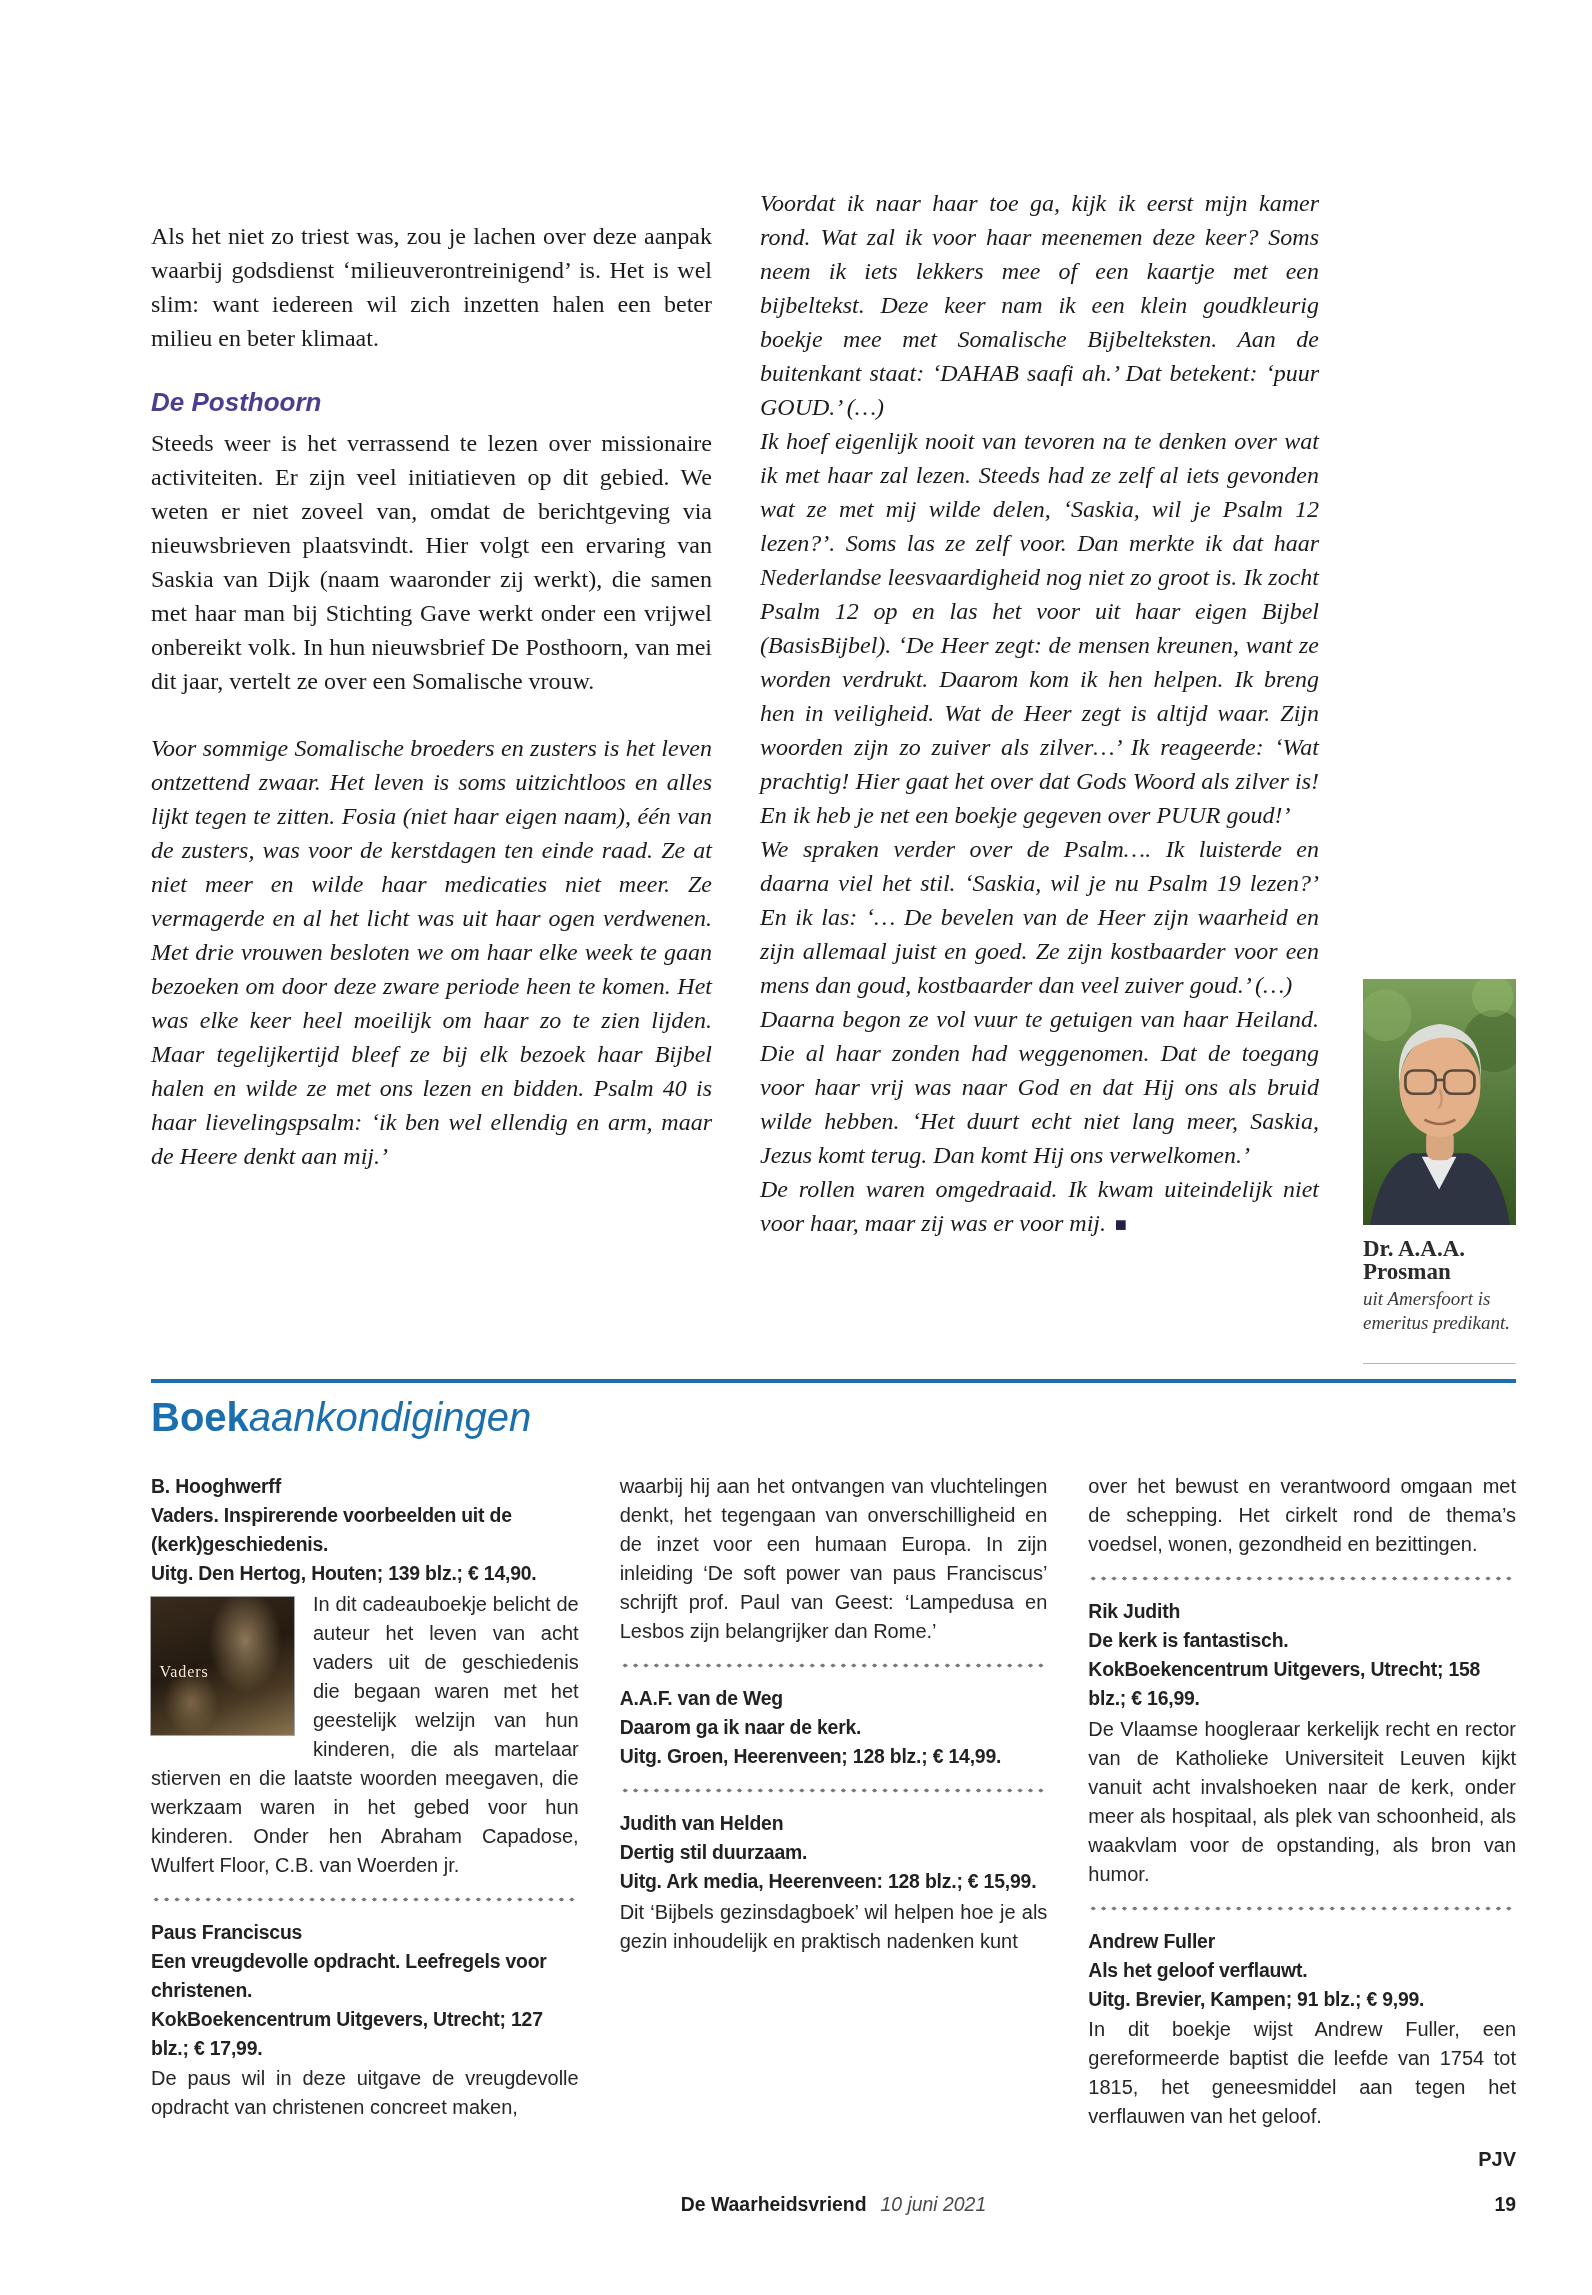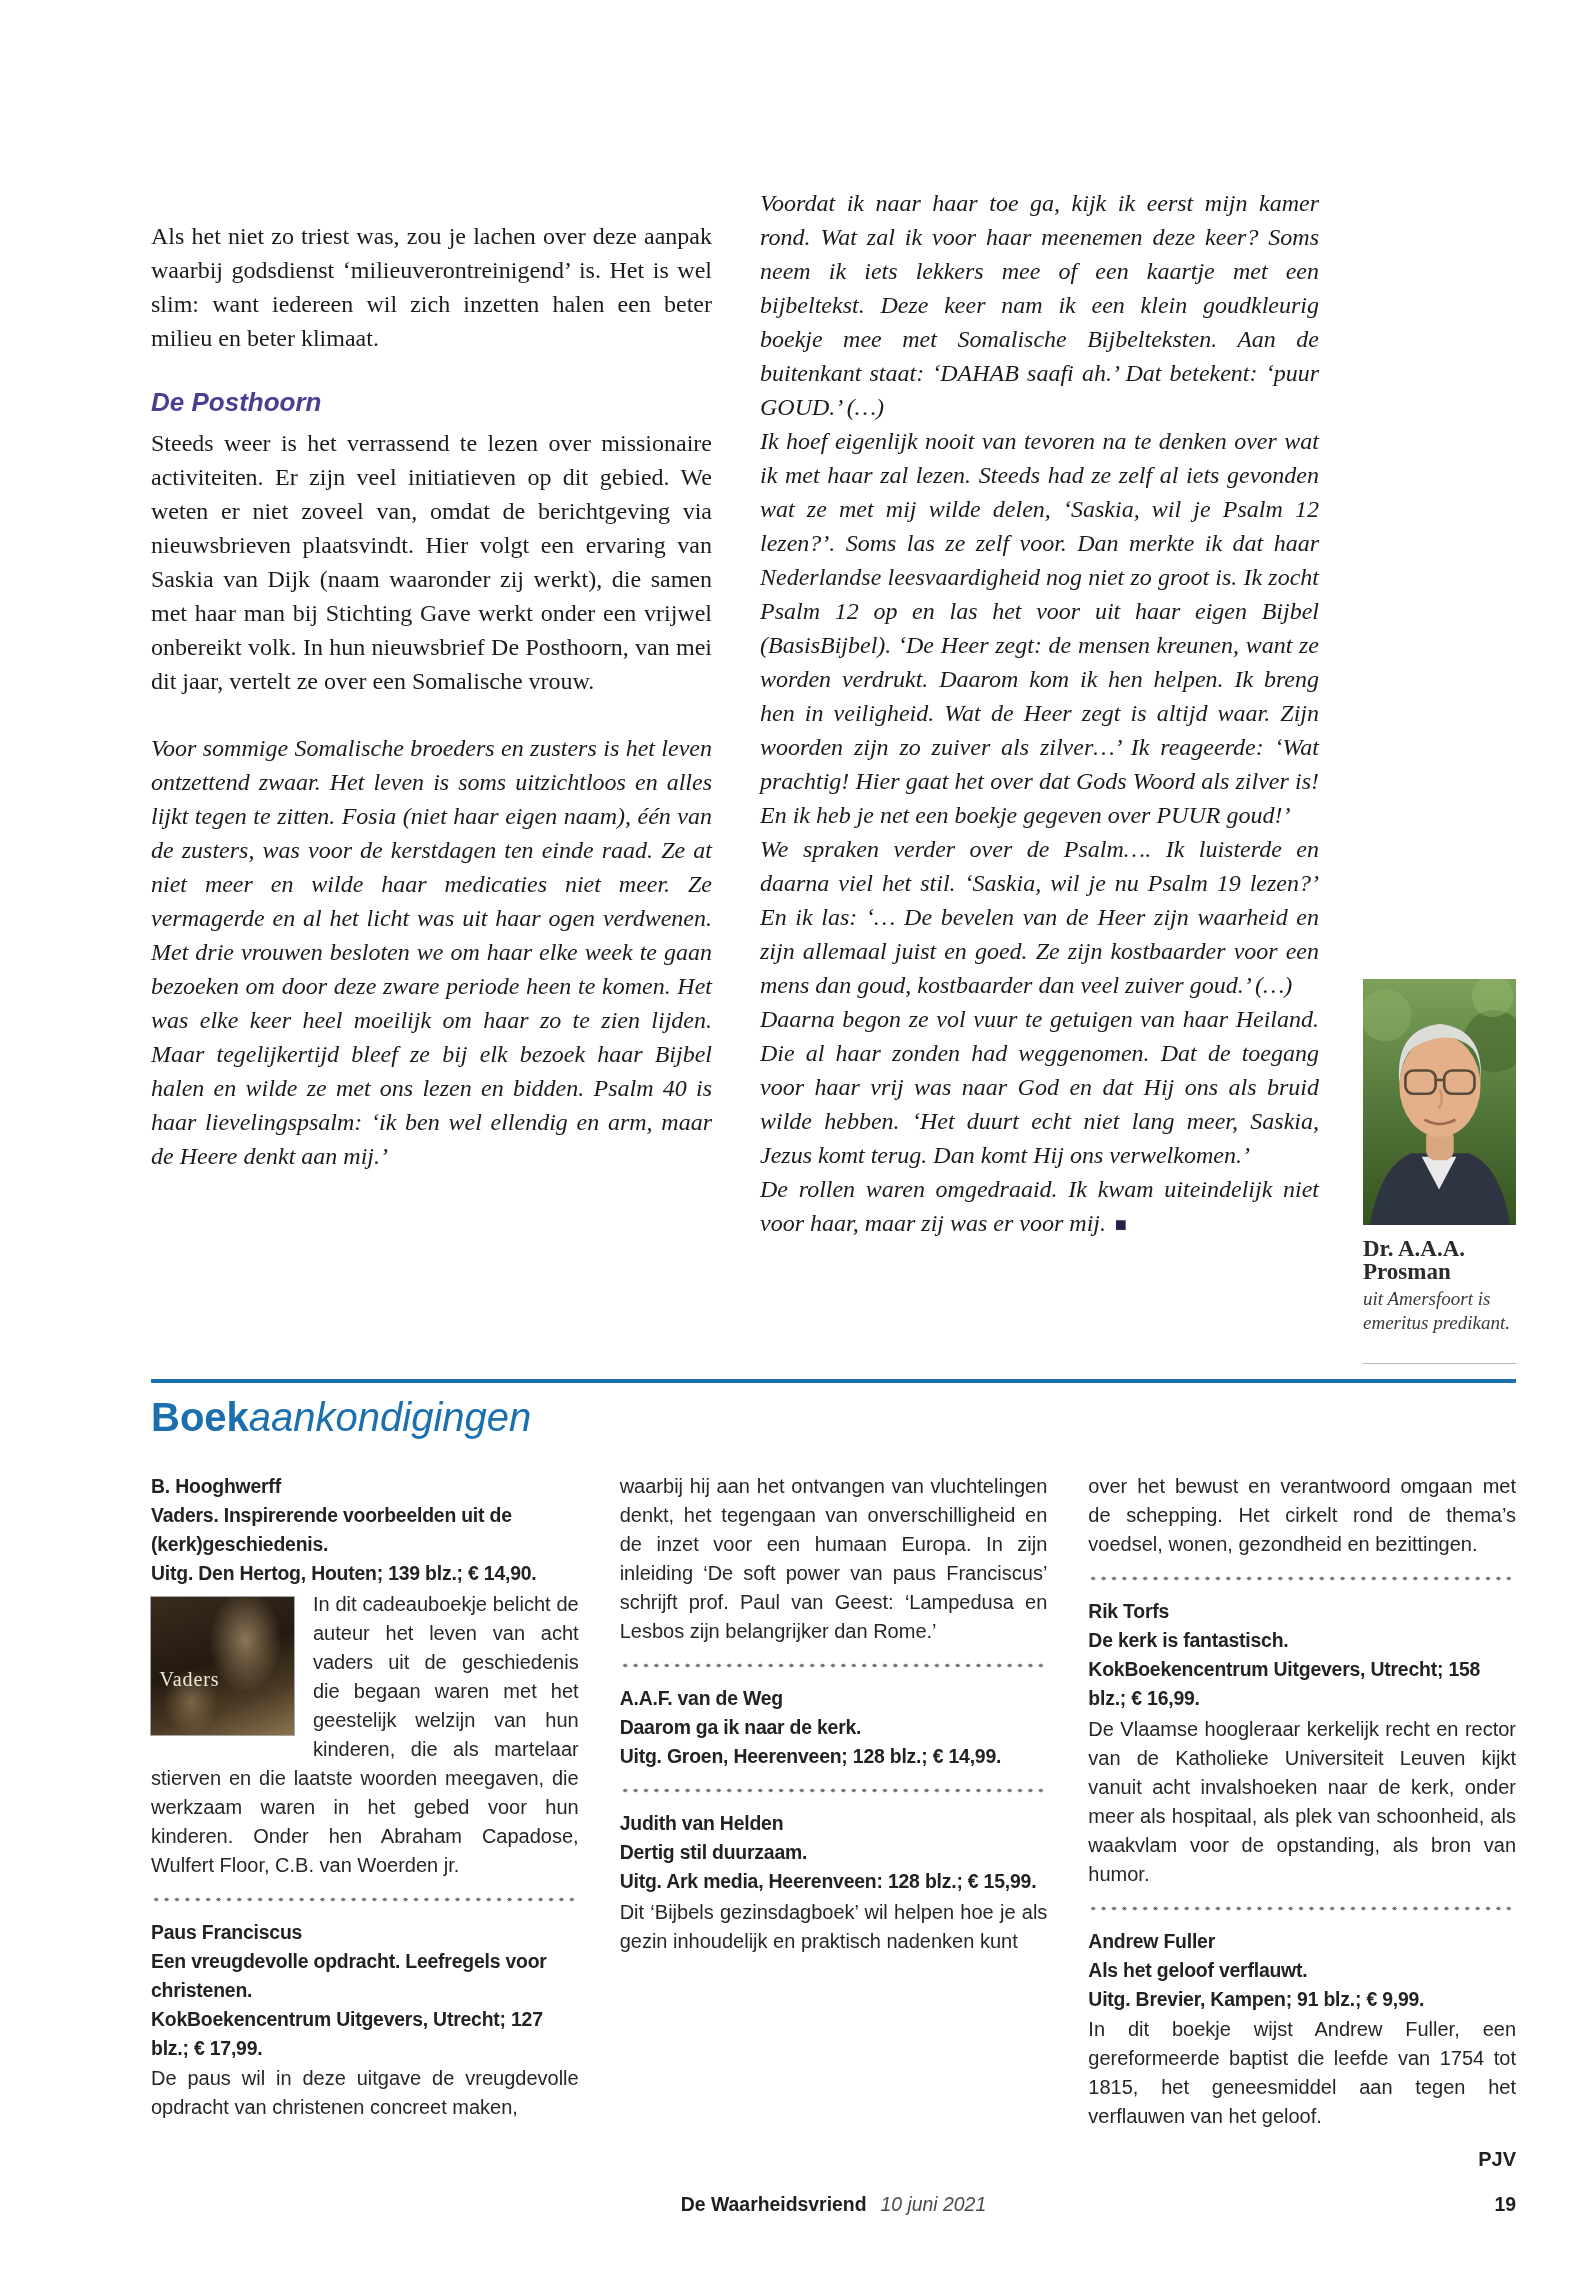--- a/index.html
+++ b/index.html
@@ -91,23 +91,23 @@
     background:linear-gradient(160deg, #3a2c1e 0%, #241a10 45%, #4a3a24 72%, #8a7450 100%);
     box-shadow:0 0 0 0.9px #9a9a9a; overflow:hidden;
   }
   .cover-art {
     position:absolute; inset:0;
     background:
       radial-gradient(ellipse 52px 73px at 66% 32%, rgba(225,195,145,0.55), transparent 70%),
       radial-gradient(ellipse 39px 47px at 28% 76%, rgba(195,165,115,0.45), transparent 70%);
   }
   .cover-word {
-    position:absolute; left:8.6px; top:68px;
+    position:absolute; left:8.6px; top:60px;
     color:#f0e8d6; font-family:"Liberation Serif", serif;
-    font-size:20px; letter-spacing:0.9px;
+    font-size:16px; letter-spacing:0.9px;
   }
   .signoff {
     text-align:right; font-weight:bold; font-size:20px; line-height:29px;
     margin-top:14px; color:#222;
   }
 
   
   .footer {
     position:absolute; top:2192px; left:0; width:1365px;
     font-family:"Liberation Sans", sans-serif; font-size:19.4px; line-height:24px;
@@ -215,21 +215,21 @@
             <div class="b-title">Dertig stil duurzaam.</div>
             <div class="b-pub">Uitg. Ark media, Heerenveen: 128 blz.; € 15,99.</div>
             <div class="b-body">Dit ‘Bijbels gezinsdagboek’ wil helpen hoe je als gezin inhoudelijk en praktisch nadenken kunt</div>
           </div>
         </div>
 
         <div class="bcol">
           <div class="b-cont">over het bewust en verantwoord omgaan met de schepping. Het cirkelt rond de thema’s voedsel, wonen, gezondheid en bezittingen.</div>
           <div class="dots"></div>
           <div class="entry">
-            <div class="b-author">Rik Torfs</div>
+            <div class="b-author">Rik Judith</div>
             <div class="b-title">De kerk is fantastisch.</div>
             <div class="b-pub">KokBoekencentrum Uitgevers, Utrecht; 158 blz.; € 16,99.</div>
             <div class="b-body">De Vlaamse hoogleraar kerkelijk recht en rector van de Katholieke Universiteit Leuven kijkt vanuit acht invalshoeken naar de kerk, onder meer als hospitaal, als plek van schoonheid, als waakvlam voor de opstanding, als bron van humor.</div>
           </div>
           <div class="dots"></div>
           <div class="entry">
             <div class="b-author">Andrew Fuller</div>
             <div class="b-title">Als het geloof verflauwt.</div>
             <div class="b-pub">Uitg. Brevier, Kampen; 91 blz.; € 9,99.</div>
             <div class="b-body">In dit boekje wijst Andrew Fuller, een gereformeerde baptist die leefde van 1754 tot 1815, het geneesmiddel aan tegen het verflauwen van het geloof.</div>

